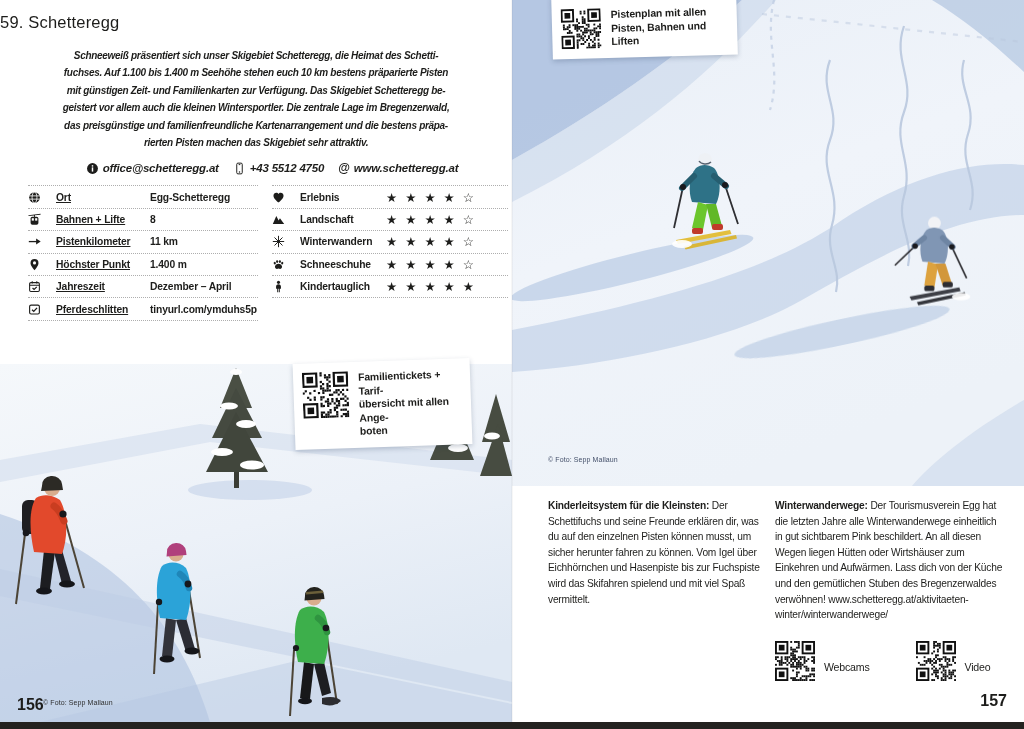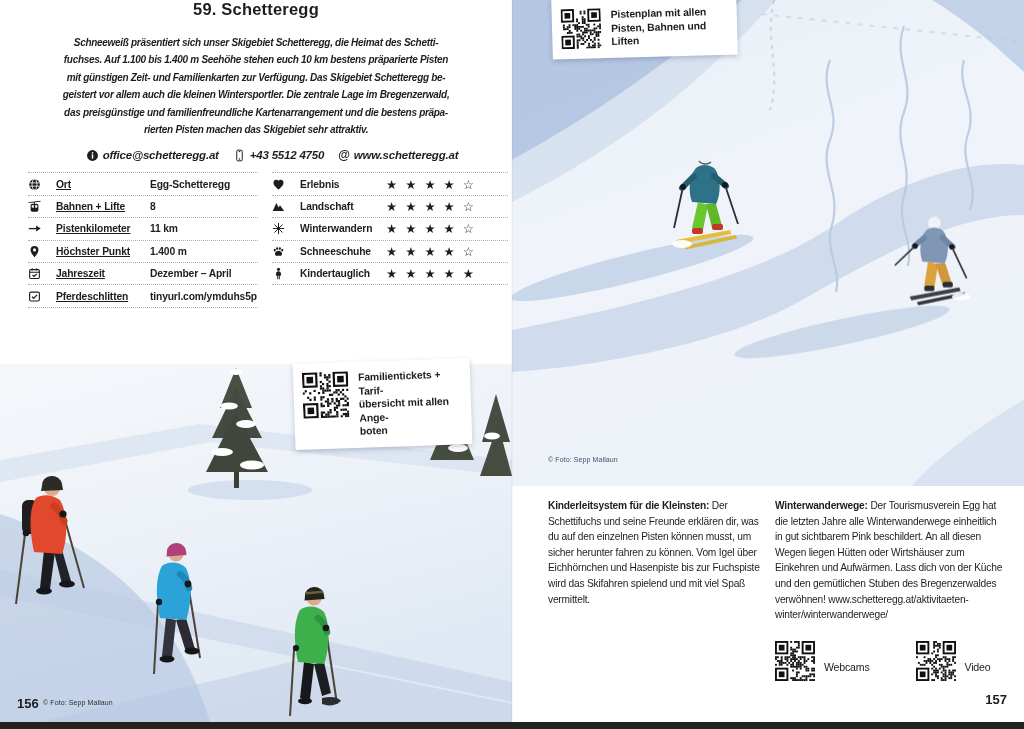--- a/index.html
+++ b/index.html
@@ -1,20 +1,20 @@
 <!DOCTYPE html>
 <html><head>
 <meta charset="utf-8">
 <style>
   html,body{margin:0;padding:0;background:#e9e9e9;}
   .spread{position:relative;width:1024px;height:729px;background:#fff;overflow:hidden;
           font-family:"Liberation Sans",sans-serif;color:#1d1d1b;}
   
   .page-left{position:absolute;left:0;top:0;width:512px;height:722px;background:#fff;}
-  .page-title{text-align:center;font-size:16.5px;font-weight:bold;letter-spacing:.2px;}
+  .page-title{margin-top:13px;font-size:16.5px;font-weight:normal;letter-spacing:.2px;}
   .intro{margin-top:15px;text-align:center;font-style:italic;font-weight:bold;
          font-size:10px;letter-spacing:-.3px;line-height:17.4px;}
   .contact{margin-top:10px;display:flex;justify-content:center;align-items:center;gap:14px;
            font-style:italic;font-weight:bold;font-size:11.5px;letter-spacing:-.2px;padding-left:32px;}
   .c-item{display:inline-flex;align-items:center;gap:4px;}
   .ic{display:inline-flex;align-items:center;}
   .ic svg{width:13px;height:13px;display:block;}
   .at-glyph{font-style:normal;font-weight:bold;font-size:12px;}
   .tables{display:flex;gap:14px;margin:10px 14px 0 28px;}
   .tbl{flex:0 0 auto;}
@@ -46,21 +46,21 @@
   .col1{width:217px;}
   .col2{width:231px;}
   .body-cols p{margin:0 0 13px 0;}
   .qr-links{display:flex;gap:46px;margin-top:18px;align-items:flex-end;}
   .qr-link{display:flex;gap:9px;align-items:flex-end;}
   .qr-link .lab{font-size:10.6px;padding-bottom:5px;}
   
   .credit{position:absolute;font-size:7px;letter-spacing:.1px;}
   #credit-left{left:43px;top:699px;color:#2e2e2e;}
   #credit-right{left:36px;top:456px;color:#44506a;}
-  .pagenum{position:absolute;font-size:13px;font-weight:bold;}
+  .pagenum{position:absolute;font-size:16px;font-weight:bold;}
   #pagenum-left{left:17px;top:696px;}
   #pagenum-right{right:17px;top:692px;}
   .seam{position:absolute;left:511px;top:0;width:2px;height:722px;z-index:4;
         background:linear-gradient(90deg,rgba(0,0,0,0),rgba(0,0,0,.07),rgba(0,0,0,0));}
   .bottom-strip{position:absolute;left:0;bottom:0;width:1024px;height:7px;background:#23221f;}
 </style>
 </head>
 <body>
 
 <div class="spread">

